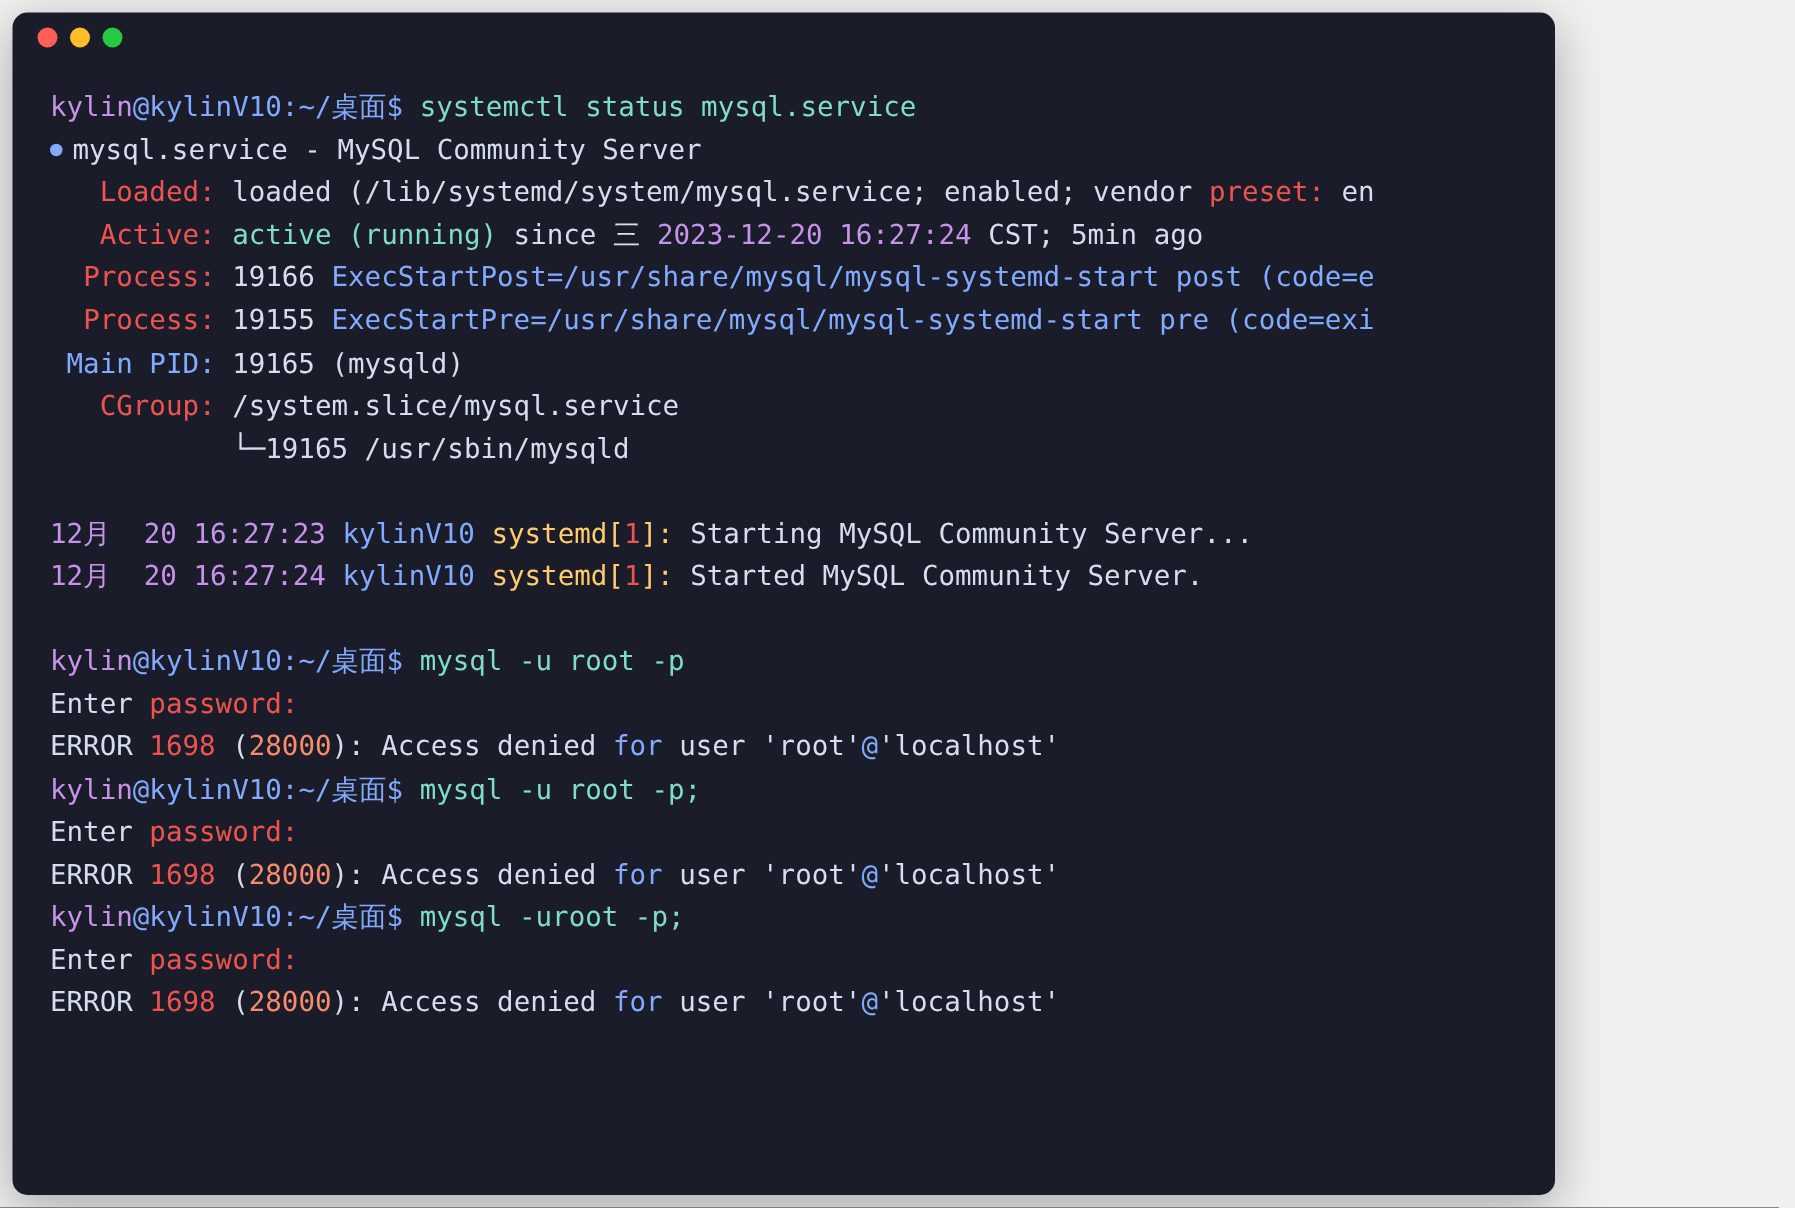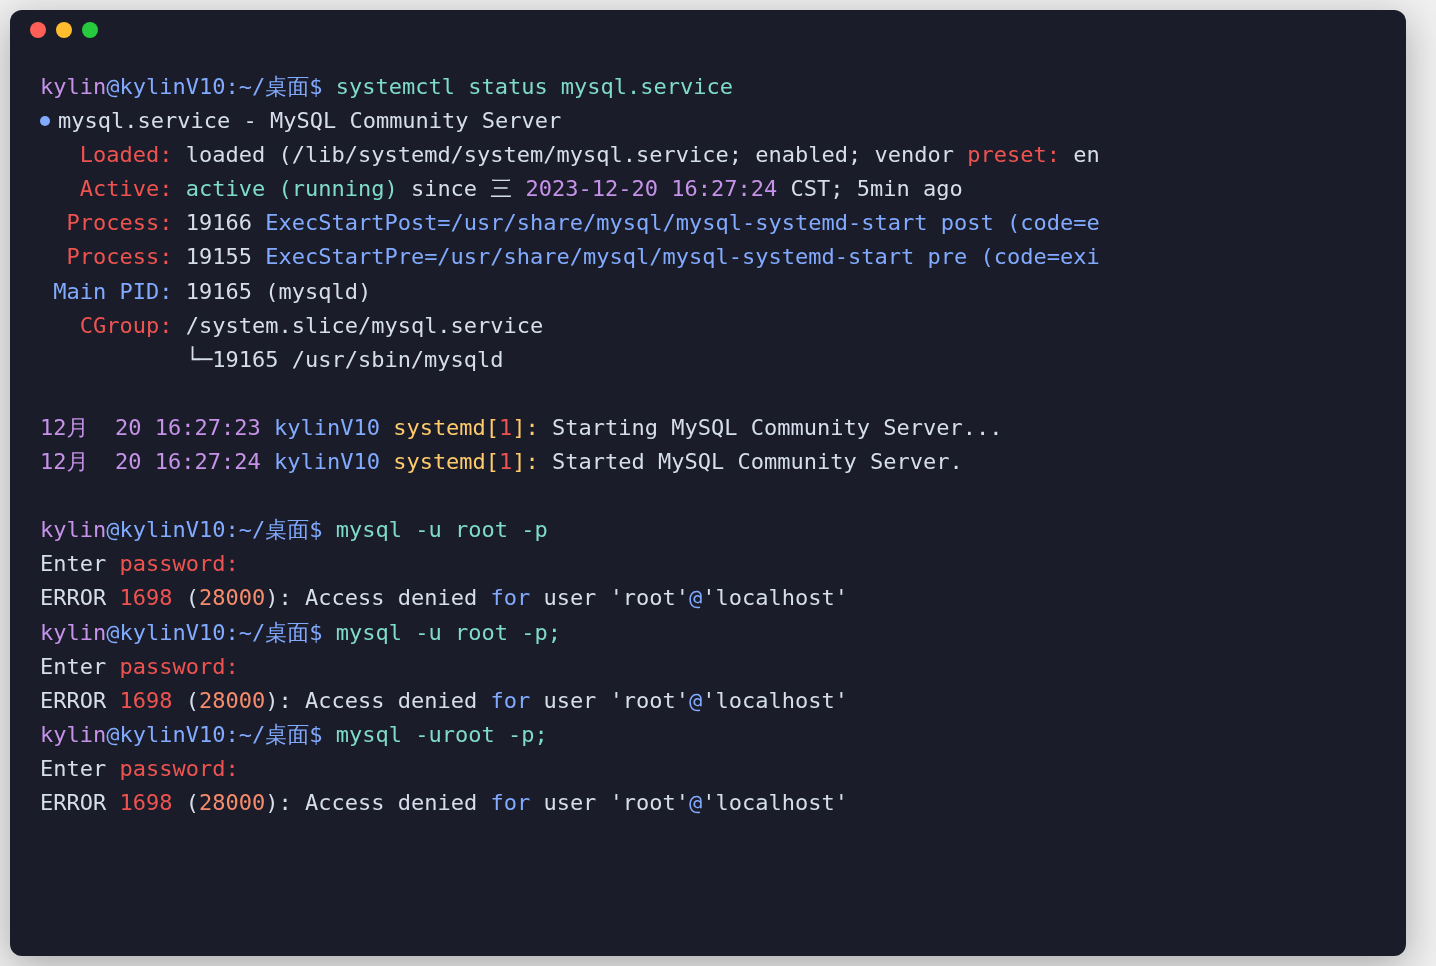--- a/index.html
+++ b/index.html
@@ -8,21 +8,21 @@
   box-sizing: border-box;
 }
 body {
   background: #f0f0f0;
   padding: 10px;
   font-family: 'Menlo', 'Monaco', 'Consolas', monospace;
 }
 .terminal-window {
   background: #1a1d29;
   border-radius: 12px;
-  width: 1396px;
+  width: 1234px;
   height: 946px;
   overflow: hidden;
   box-shadow: 0 10px 40px rgba(0,0,0,0.3);
 }
 .titlebar {
   height: 40px;
   display: flex;
   align-items: center;
   padding-left: 20px;
   gap: 10px;

